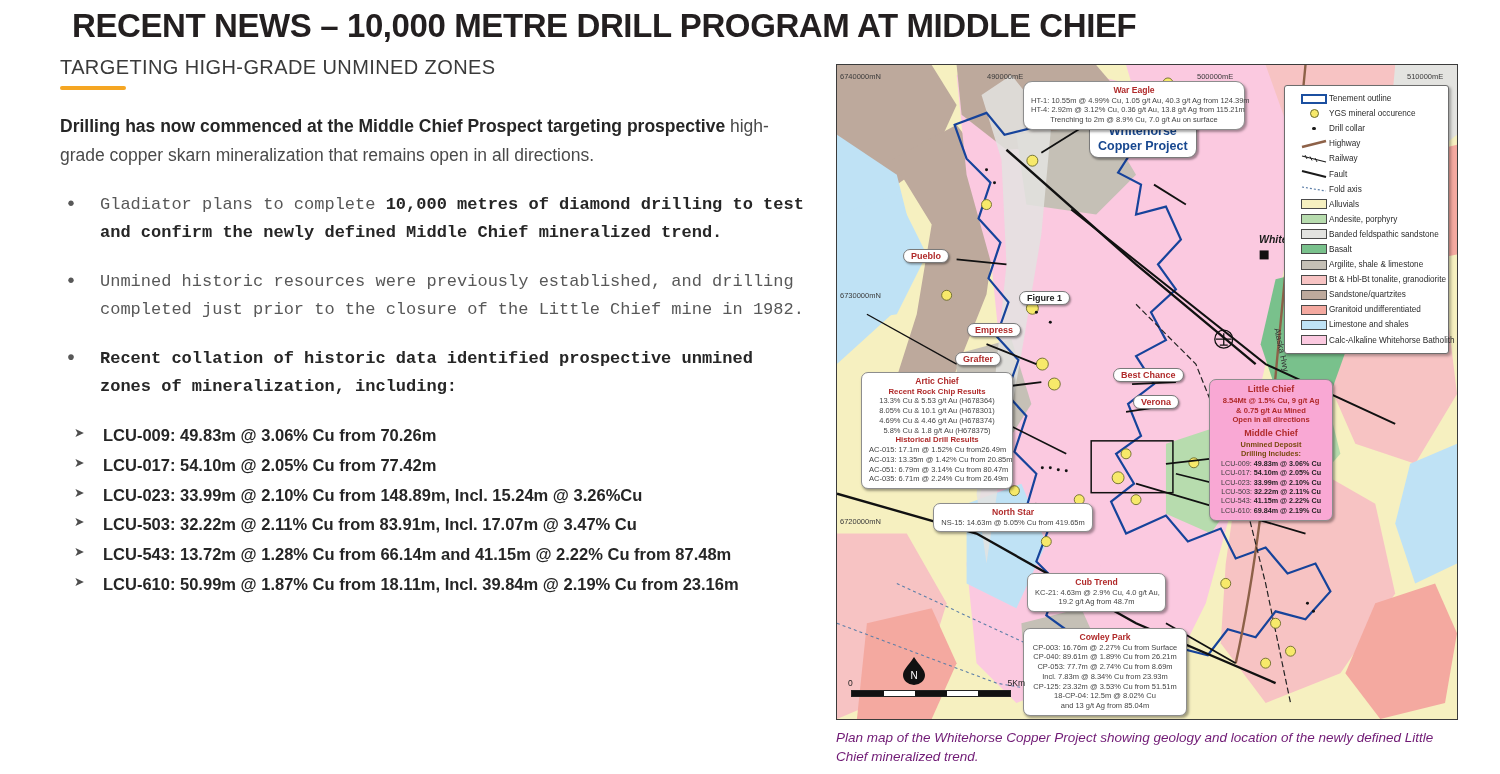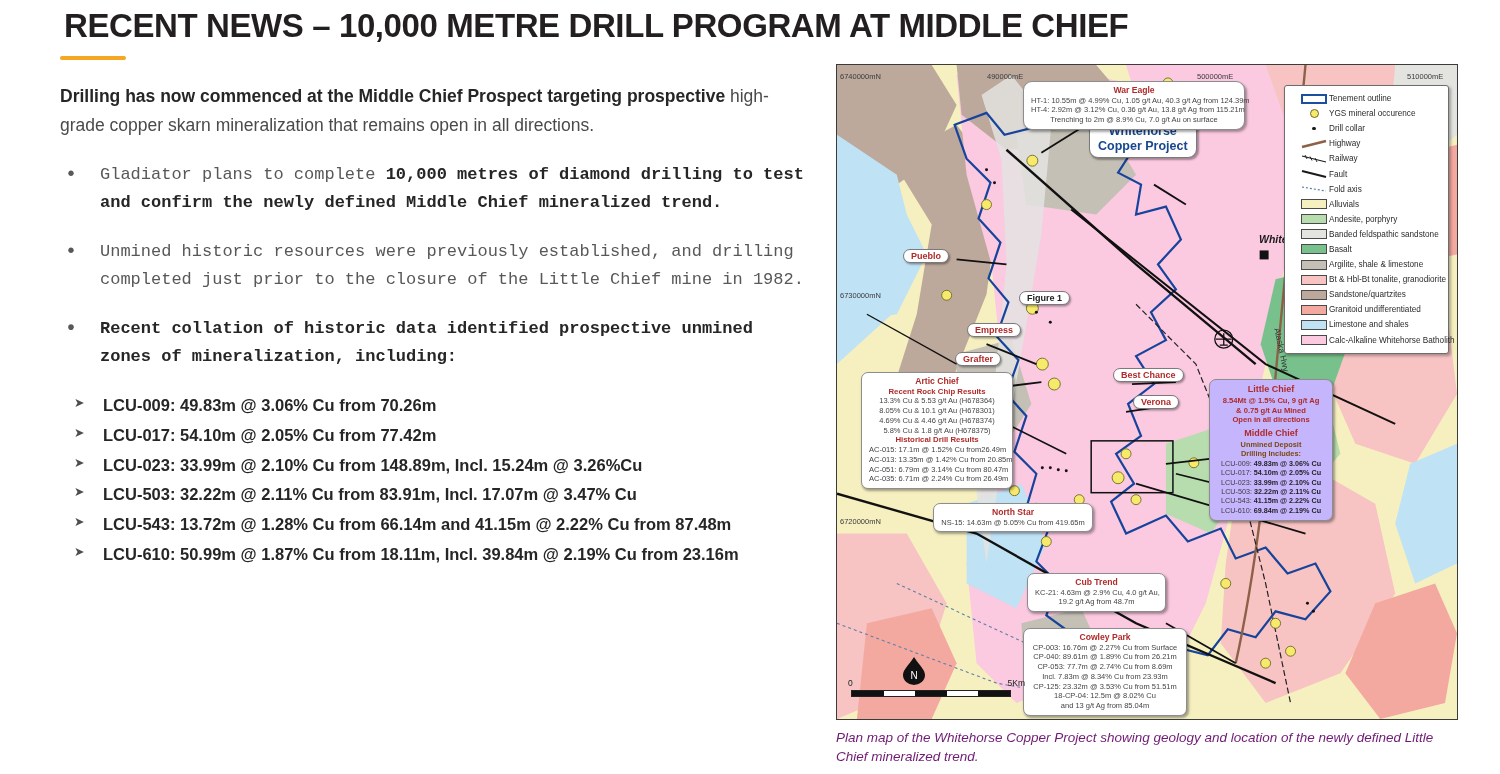--- a/index.html
+++ b/index.html
@@ -14,21 +14,21 @@
     position:relative;
   }
   .slide { position:relative; width:1500px; height:774px; }
 
   
   .left { position:absolute; left:60px; top:8px; width:760px; }
 
   .title {
     font-size:33px; font-weight:bold; letter-spacing:-0.4px;
     color:#231f20; line-height:1.1; white-space:nowrap;
-    margin:0 0 12px 4px;
+    margin:0 0 12px 12px;
   }
   .subtitle {
     font-size:20px; font-weight:400; letter-spacing:0.4px;
     color:#3a3a3a; margin:0 0 7px 0;
   }
   .accent-rule {
     width:66px; height:4px; background:#f5a623; border-radius:2px;
     margin:0 0 22px 0;
   }
 
@@ -79,21 +79,21 @@
   .callout {
     position:absolute; background:#ffffff; border:1px solid #8d8d8d;
     border-radius:7px; padding:3px 7px 4px 7px; text-align:center;
     box-shadow:1.5px 2px 2.5px rgba(0,0,0,0.35);
     font-family:"Liberation Sans", sans-serif;
   }
   .callout .ch { font-weight:bold; color:#b02a2a; font-size:8.6px; line-height:1.25; display:block; }
   .callout .cl { color:#444; font-size:7.5px; line-height:1.3; display:block; white-space:nowrap; }
 
   .yellowbox {
-    position:absolute; background:#c4b5fd; border:1px solid #8d8d8d;
+    position:absolute; background:#f9a8d4; border:1px solid #8d8d8d;
     border-radius:7px; padding:4px 6px 5px 6px; text-align:center;
     box-shadow:1.5px 2px 2.5px rgba(0,0,0,0.35);
   }
   .yellowbox .yh { font-weight:bold; color:#b02a2a; font-size:9px; line-height:1.3; display:block; }
   .yellowbox .ys { font-weight:bold; color:#b02a2a; font-size:7.6px; line-height:1.3; display:block; white-space:nowrap;}
   .yellowbox .yt { font-weight:bold; color:#7a4a10; font-size:7.4px; line-height:1.28; display:block; white-space:nowrap;}
   .yellowbox .yl { color:#3d3d3d; font-size:7.2px; line-height:1.3; display:block; white-space:nowrap; }
   .yellowbox .yl b { color:#1f1f1f; }
 
   .pill {
@@ -141,20 +141,21 @@
   }
 </style>
 </head>
 <body>
 
 <div class="slide">
 
   <div class="left">
 
     <h1 class="title">RECENT NEWS – 10,000 METRE DRILL PROGRAM AT MIDDLE CHIEF</h1>
+    <div class="subtitle">TARGETING HIGH-GRADE UNMINED ZONES</div>
     <div class="accent-rule"></div>
 
     <p class="lead">
       <b>Drilling has now commenced at the Middle Chief Prospect targeting prospective</b><span> high-grade copper skarn mineralization that remains open in all directions.</span>
     </p>
 
     <ul class="bullets">
       <li>
         <span>Gladiator plans to complete </span><b>10,000 metres of diamond drilling to test and confirm the newly defined Middle Chief mineralized trend.</b>
       </li>

